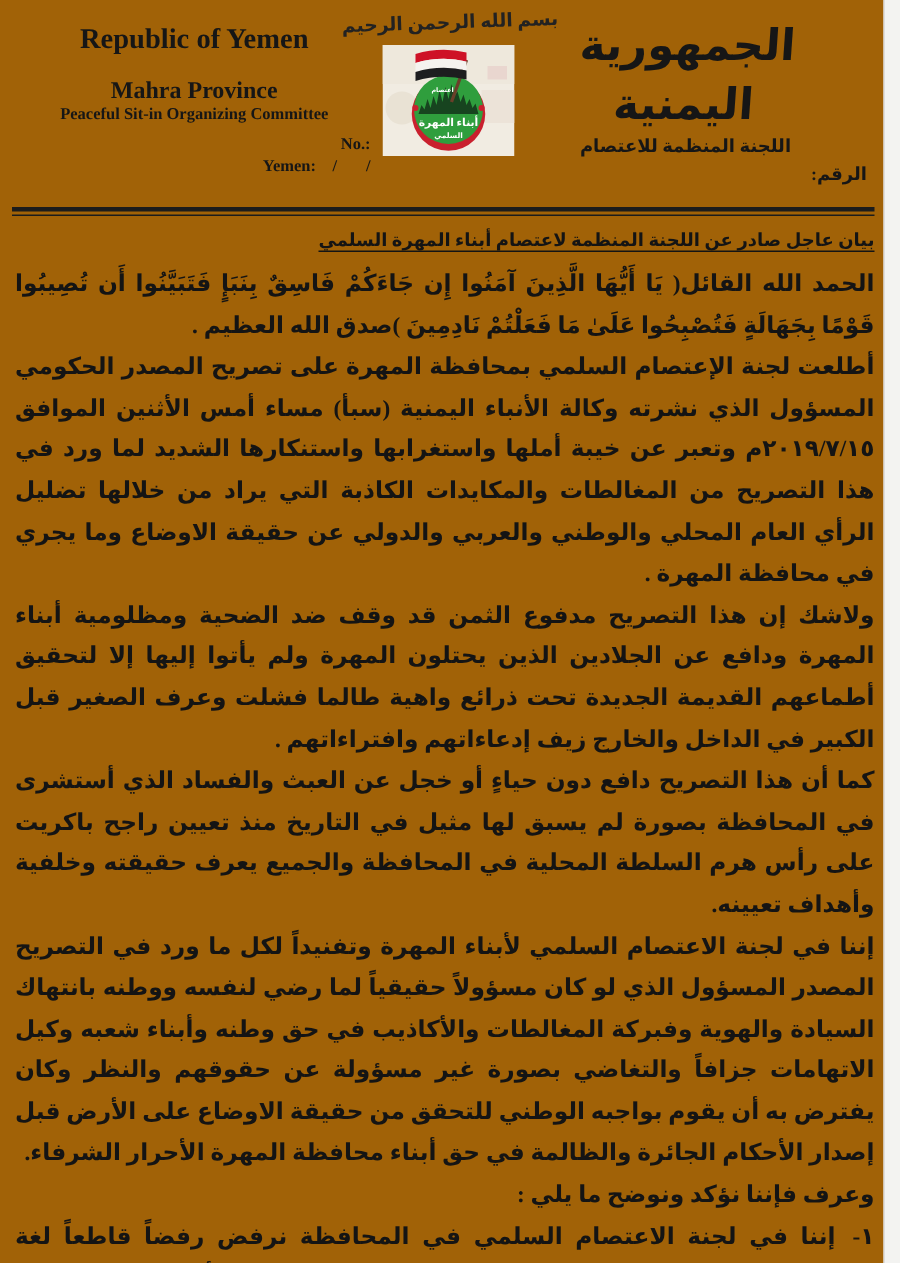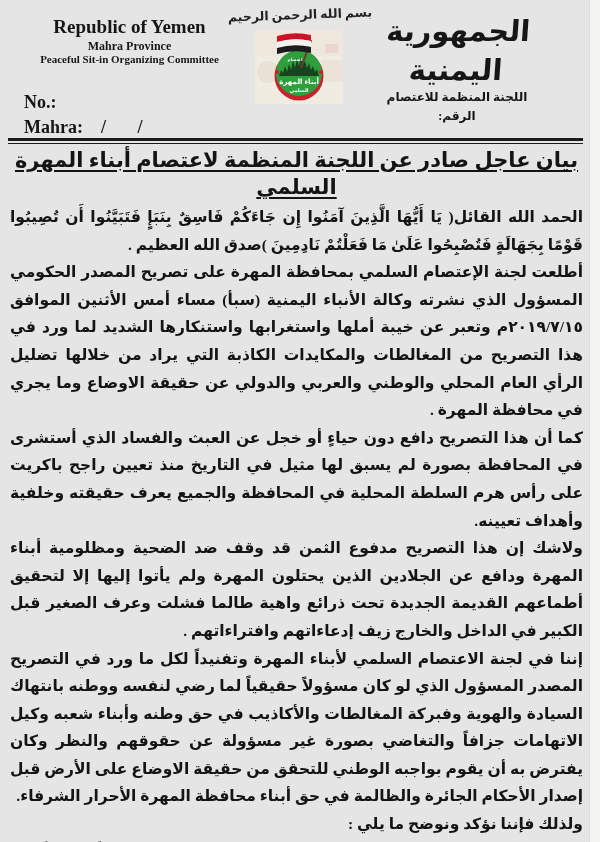--- a/index.html
+++ b/index.html
@@ -1,75 +1,75 @@
 <!DOCTYPE html>
 <html lang="ar"><head>
 <meta charset="utf-8">
 <style>
   html,body{margin:0;padding:0;background:#ffffff;}
   .page{
     position:relative;width:600px;height:842px;overflow:hidden;
-    background:#e5e5e5;color:#161616;
+    background:#a16207;color:#161616;
     font-family:"Liberation Serif","DejaVu Serif","DejaVu Sans",serif;
   }
   .scan-edge{position:absolute;top:0;right:0;width:10px;height:842px;background:#f3f3f1;border-left:1px solid #dedede;}
   .pre{white-space:pre-wrap;}
 
   
   .hdr-en{position:absolute;top:16px;left:12px;width:235px;text-align:center;font-weight:bold;line-height:1.2;}
   .en-country{font-size:19px;}
-  .en-province{font-size:12px;}
+  .en-province{font-size:16px;margin-top:12px;}
   .en-committee{font-size:11px;}
-  .en-meta{margin-top:24px;text-align:left;font-size:18px;line-height:1.35;padding-left:12px;}
+  .en-meta{margin-top:6px;text-align:right;font-size:11px;line-height:1.35;padding-left:12px;}
 
   .hdr-bismillah{
     position:absolute;top:7px;left:224px;width:152px;text-align:center;
     font-size:12.5px;font-weight:bold;color:#222;transform:rotate(-2deg);
   }
 
   .hdr-logo{position:absolute;top:30px;left:255px;width:88px;height:74px;}
   .hdr-logo svg{display:block;width:100%;height:100%;}
 
   .hdr-ar{position:absolute;top:12px;right:22px;width:242px;direction:rtl;text-align:center;font-weight:bold;}
   .ar-country{font-size:29px;line-height:1.35;transform:skewX(-4deg);letter-spacing:-1px;}
   .ar-province{font-size:15px;line-height:1.25;}
   .ar-committee{font-size:12px;line-height:1.25;}
-  .ar-meta{margin-top:3px;text-align:center;font-size:12px;line-height:1.35;}
+  .ar-meta{margin-top:3px;text-align:right;font-size:12px;line-height:1.35;}
 
   .rule{position:absolute;top:138px;left:8px;width:575px;height:2px;
         border-top:3px solid #1c1c1c;border-bottom:1px solid #1c1c1c;}
 
   
   .doc-body{
     position:absolute;top:147px;left:10px;width:573px;
     direction:rtl;text-align:justify;font-size:15.5px;line-height:27.6px;font-weight:bold;color:#141414;
   }
   .doc-title{
-    margin:0 0 2px 0;font-size:21px;font-weight:bold;text-align:center;
+    margin:0 0 2px 0;font-size:12px;font-weight:bold;text-align:right;
     text-decoration:underline;text-underline-offset:3px;line-height:27px;
   }
   .doc-body p{margin:0;}
   .list-intro{margin:0;}
   .item{display:flex;}
   .item-num{flex:0 0 26px;}
   .item-text{flex:1;text-align:justify;}
 </style>
 </head>
 <body>
 
 <div class="page">
   <div class="scan-edge"></div>
 
   <div class="hdr-en">
     <div class="en-country">Republic of Yemen</div>
     <div class="en-province">Mahra Province</div>
     <div class="en-committee">Peaceful Sit-in Organizing Committee</div>
     <div class="en-meta">
       <div class="pre">No.:</div>
-      <div class="pre">Mahra:    /       /</div>
+      <div class="pre">Yemen:    /       /</div>
     </div>
   </div>
 
   <div class="hdr-bismillah">بسم الله الرحمن الرحيم</div>
 
   <div class="hdr-logo">
     <svg viewBox="0 0 88 74" xmlns="http://www.w3.org/2000/svg">
       <rect x="0" y="0" width="88" height="74" fill="#f1ece2"></rect>
       <rect x="0" y="0" width="88" height="26" fill="#eee8dc"></rect>
       <circle cx="13" cy="42" r="11" fill="#e9e2d4"></circle>
@@ -104,24 +104,24 @@
       <div class="pre">الرقم:</div>
     </div>
   </div>
 
   <div class="rule"></div>
 
   <main class="doc-body">
     <h1 class="doc-title">بيان عاجل صادر عن اللجنة المنظمة لاعتصام أبناء المهرة السلمي</h1>
     <p>الحمد الله القائل( يَا أَيُّهَا الَّذِينَ آمَنُوا إِن جَاءَكُمْ فَاسِقٌ بِنَبَإٍ فَتَبَيَّنُوا أَن تُصِيبُوا قَوْمًا بِجَهَالَةٍ فَتُصْبِحُوا عَلَىٰ مَا فَعَلْتُمْ نَادِمِينَ )صدق الله العظيم .</p>
     <p>أطلعت لجنة الإعتصام السلمي بمحافظة المهرة على تصريح المصدر الحكومي  المسؤول الذي نشرته وكالة الأنباء اليمنية (سبأ) مساء أمس الأثنين الموافق ٢٠١٩/٧/١٥م وتعبر عن خيبة أملها واستغرابها واستنكارها الشديد لما ورد في هذا التصريح من المغالطات والمكايدات الكاذبة التي يراد من خلالها تضليل الرأي العام المحلي والوطني والعربي والدولي عن حقيقة الاوضاع وما يجري في محافظة المهرة  .</p>
+    <p>ولاشك إن هذا التصريح مدفوع الثمن قد وقف ضد الضحية ومظلومية أبناء المهرة ودافع عن الجلادين الذين يحتلون المهرة ولم يأتوا إليها إلا لتحقيق أطماعهم القديمة الجديدة تحت ذرائع واهية طالما فشلت وعرف الصغير قبل الكبير في الداخل والخارج زيف إدعاءاتهم وافتراءاتهم  .</p>
     <p>كما أن هذا التصريح دافع  دون حياءٍ أو خجل عن العبث والفساد الذي أستشرى في المحافظة بصورة لم يسبق لها مثيل في التاريخ منذ تعيين راجح باكريت على رأس هرم السلطة المحلية في المحافظة والجميع يعرف حقيقته وخلفية وأهداف تعيينه.</p>
-    <p>ولاشك إن هذا التصريح مدفوع الثمن قد وقف ضد الضحية ومظلومية أبناء المهرة ودافع عن الجلادين الذين يحتلون المهرة ولم يأتوا إليها إلا لتحقيق أطماعهم القديمة الجديدة تحت ذرائع واهية طالما فشلت وعرف الصغير قبل الكبير في الداخل والخارج زيف إدعاءاتهم وافتراءاتهم  .</p>
     <p>إننا في لجنة الاعتصام السلمي لأبناء المهرة وتفنيداً لكل ما ورد في التصريح المصدر المسؤول الذي لو كان مسؤولاً حقيقياً لما رضي لنفسه ووطنه بانتهاك السيادة والهوية وفبركة المغالطات والأكاذيب في حق وطنه وأبناء شعبه وكيل الاتهامات جزافاً والتغاضي بصورة غير مسؤولة عن حقوقهم والنظر وكان يفترض به أن يقوم بواجبه الوطني للتحقق من حقيقة الاوضاع على الأرض قبل إصدار الأحكام الجائرة والظالمة في حق أبناء محافظة المهرة الأحرار الشرفاء.</p>
-    <p class="list-intro">ولذلك فإننا نؤكد ونوضح ما يلي :</p>
+    <p class="list-intro">وعرف فإننا نؤكد ونوضح ما يلي :</p>
 
     <div class="item">
       <span class="item-num">١-</span>
       <span class="item-text">إننا في لجنة الاعتصام السلمي في المحافظة نرفض رفضاً قاطعاً لغة التهديد والوعيد التي وردت في التصريح المذكور ونؤكد أن كل ما ورد فيه محاولة يائسة للنيل من أبناء المهرة الشرفاء الأحرار واعتصاماتهم السلمية الحضارية كما هي محاولة يائسة مرفوضة لربط الاعتصامات بقضايا أخرى ماأنزل الله بها من سلطان ولاتمت للمحافظة وأبنائها بأي صلة لا من قريب ولا من بعيد .</span>
     </div>
 
   </main>
 </div>
 
 </body></html>

